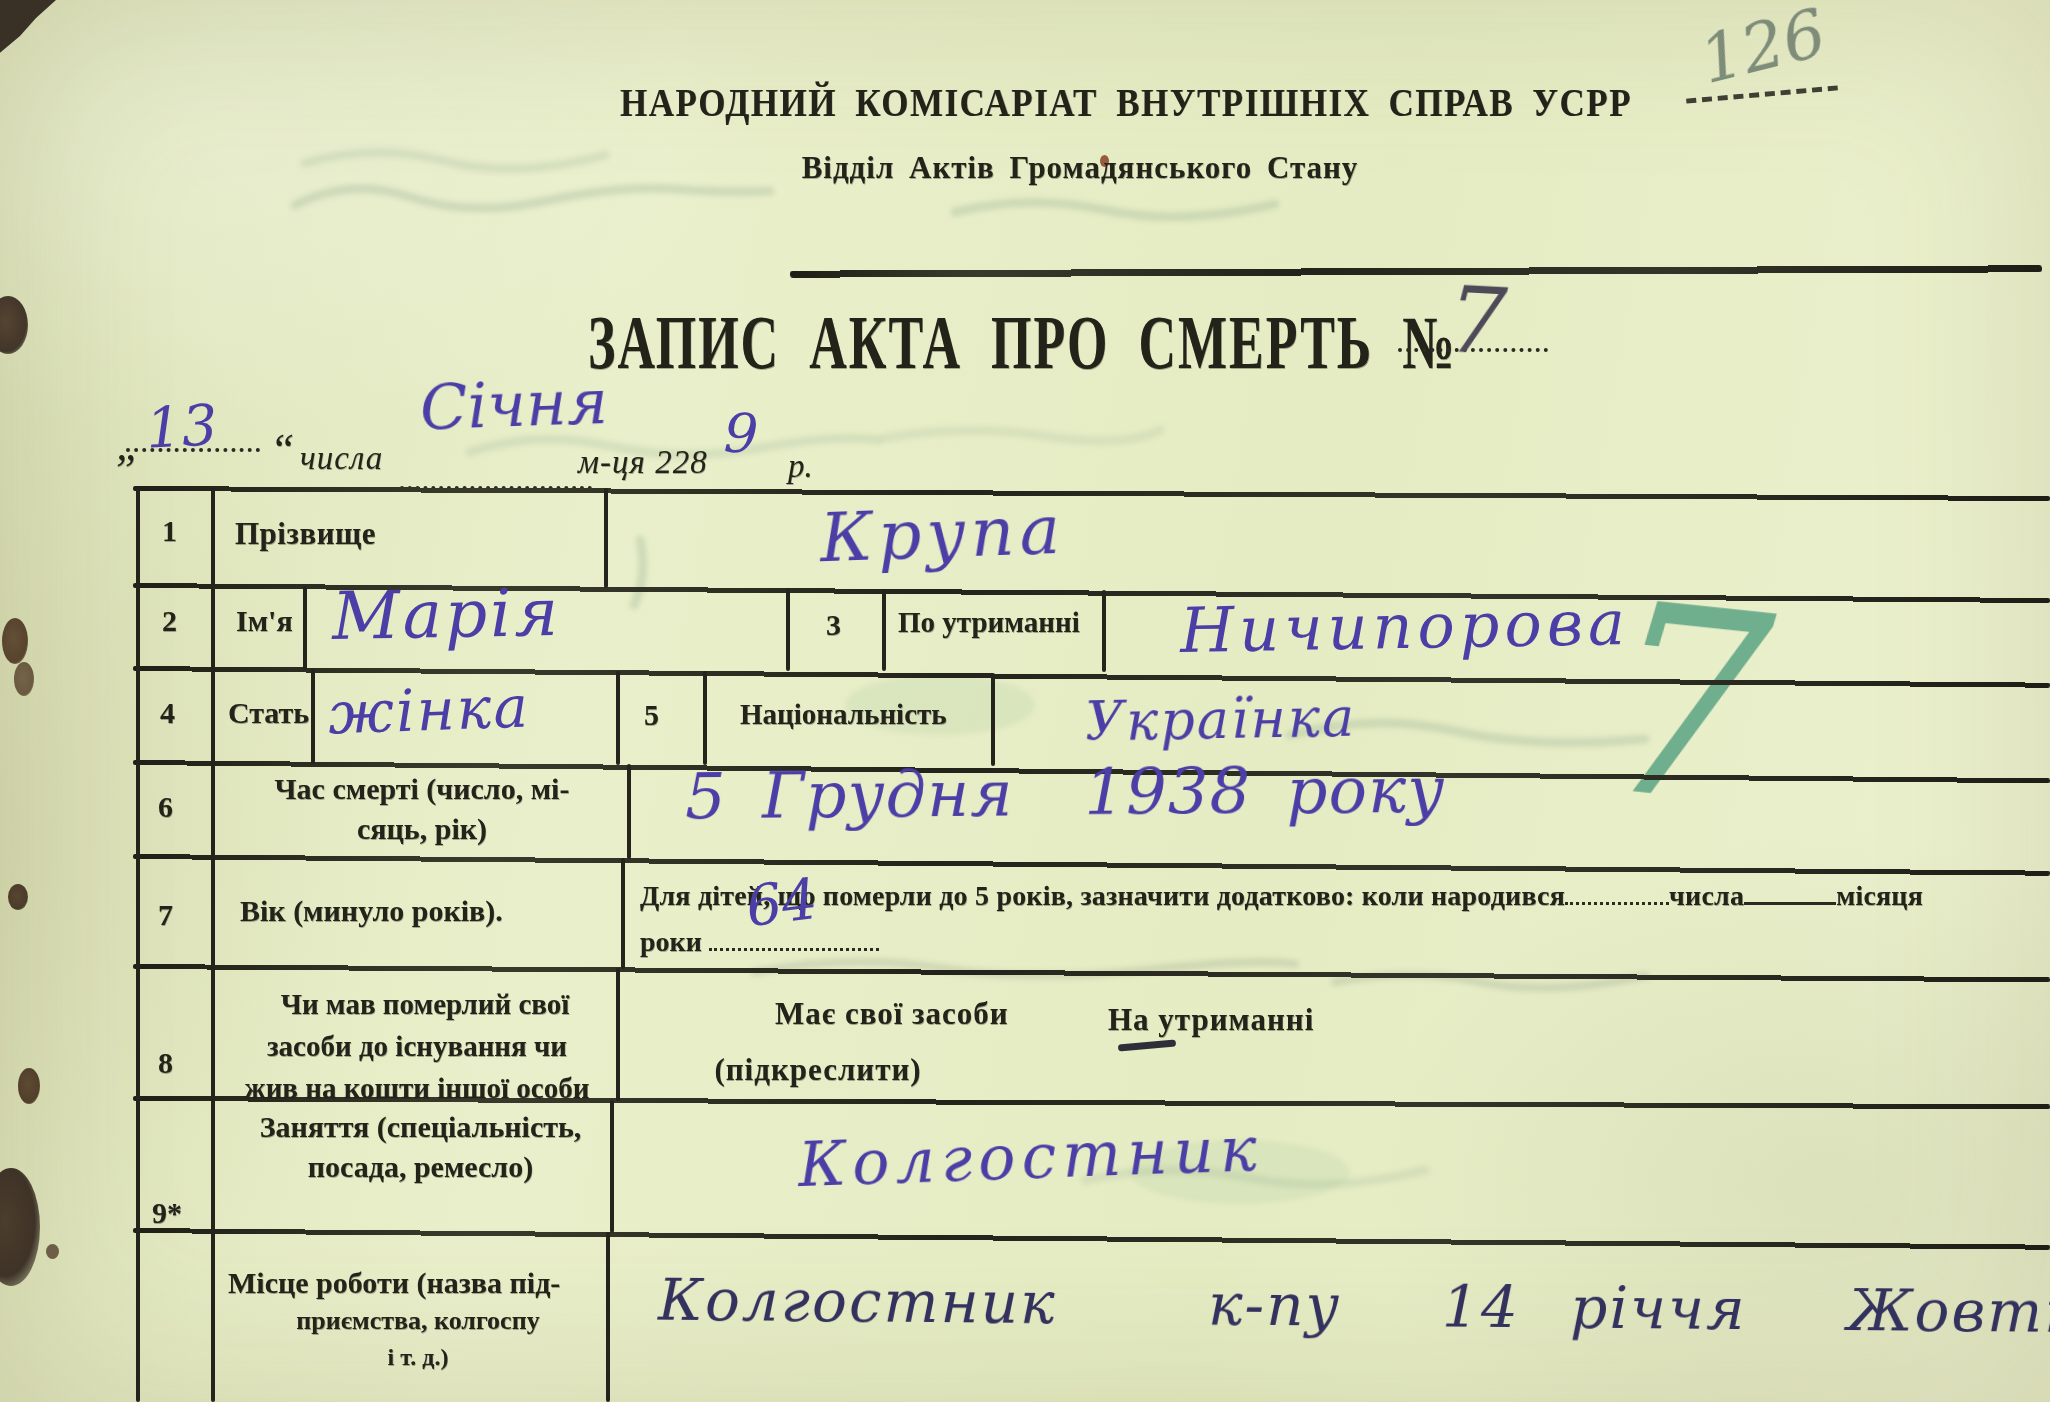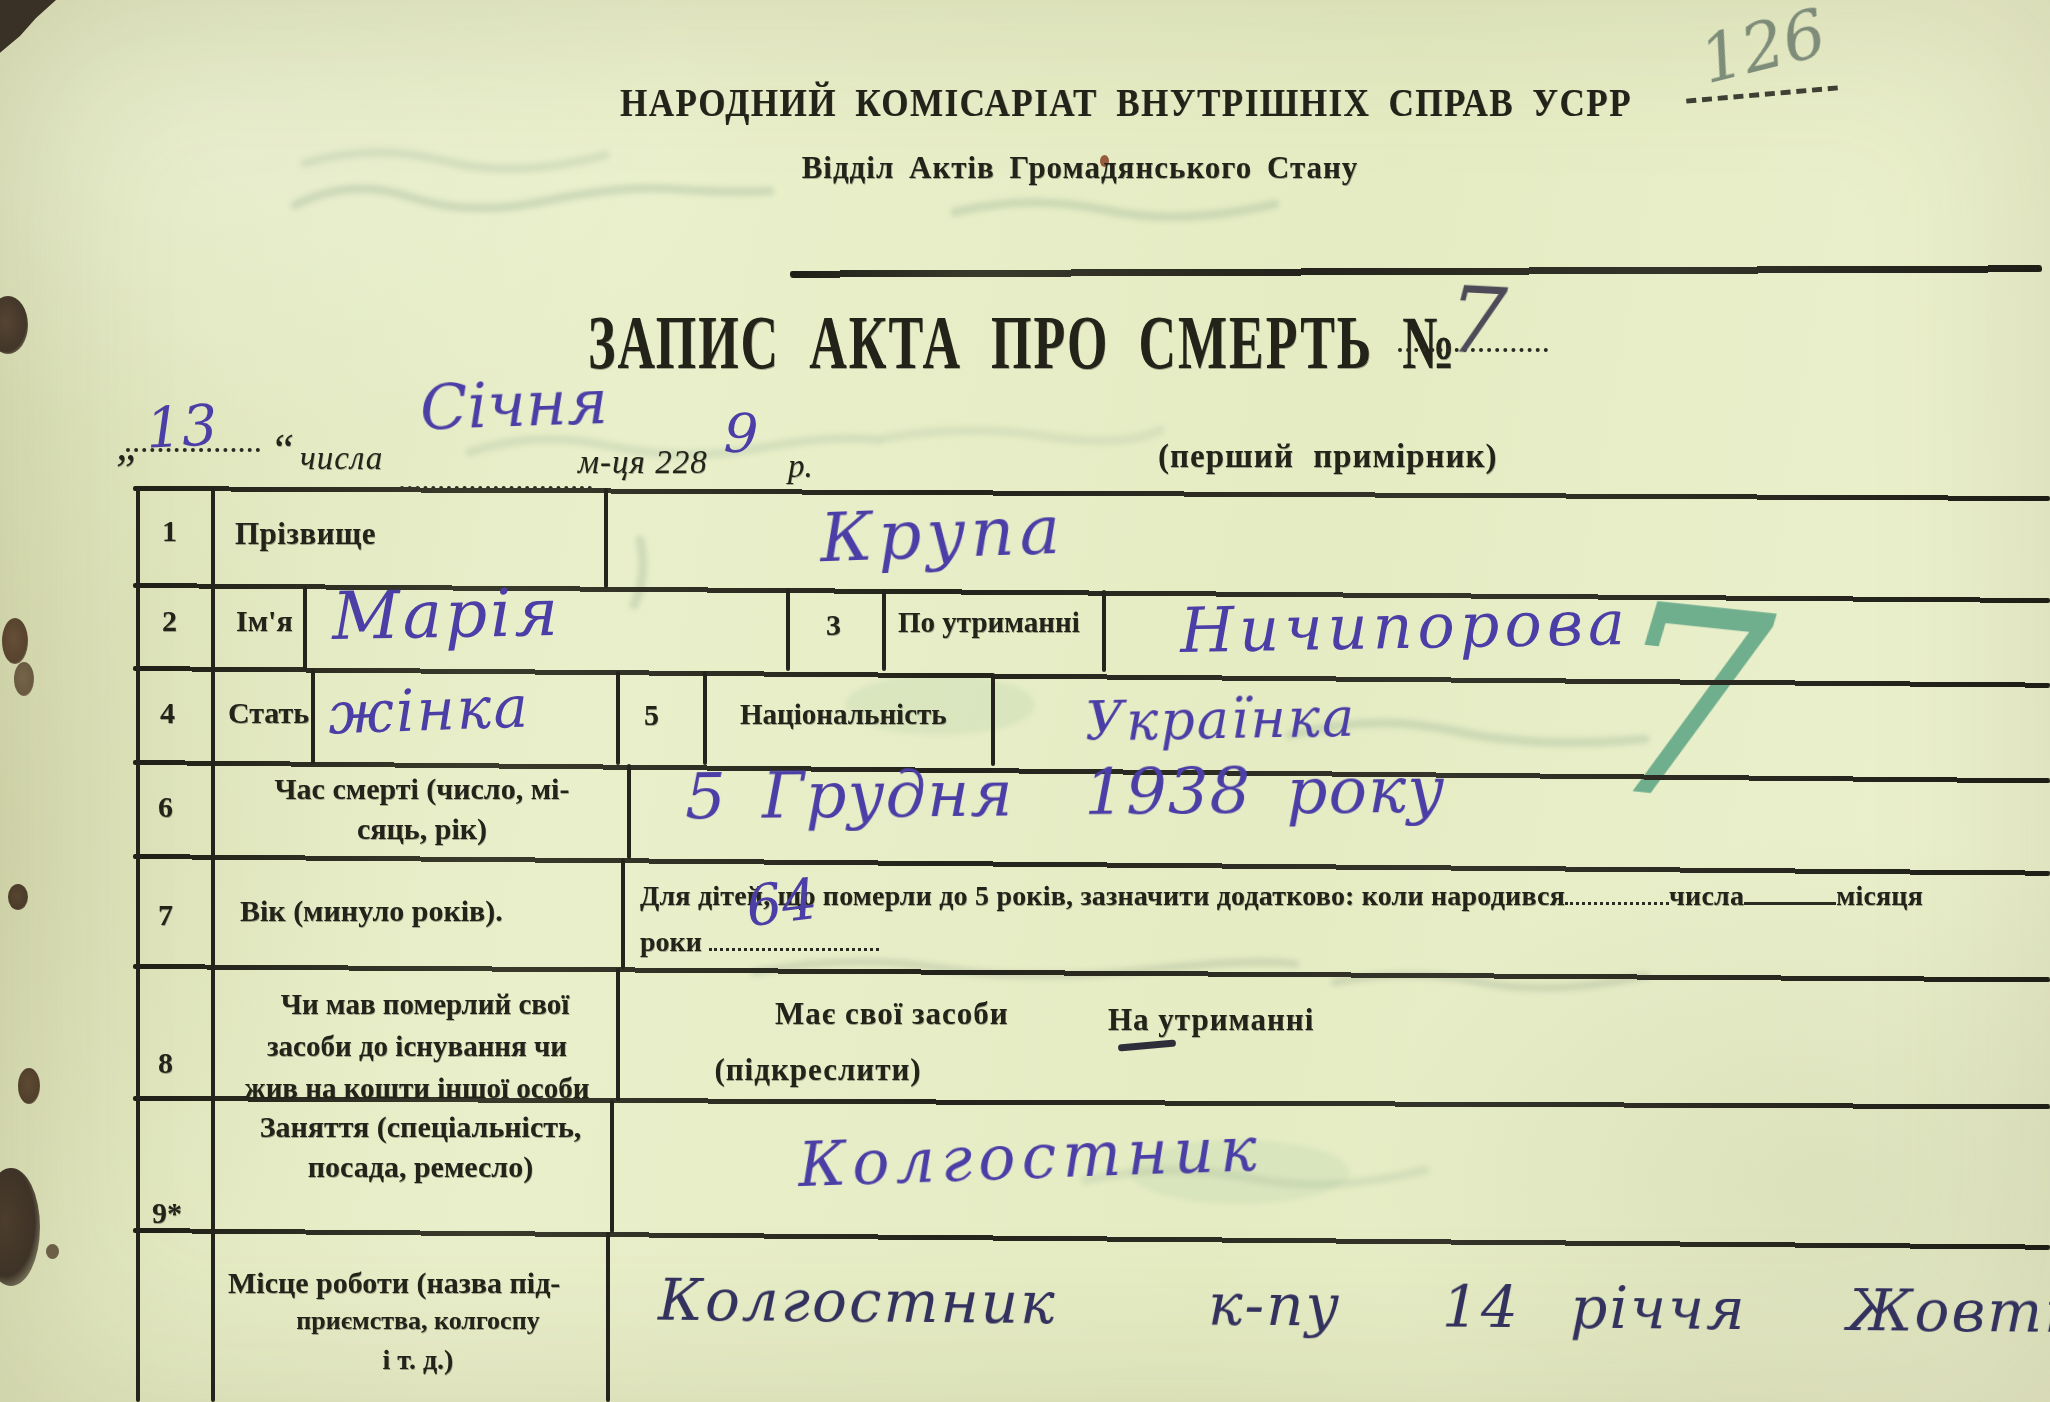--- a/index.html
+++ b/index.html
@@ -84,21 +84,20 @@
   <div class="pr it" style="left:116px;top:420px;font-size:44px;">„</div>
   <div class="hw" style="left:146px;top:394px;font-size:56px;transform:rotate(-3deg);">13</div>
   <div class="dots" style="left:126px;top:448px;width:134px;"></div>
   <div class="pr it" style="left:270px;top:424px;font-size:44px;">“</div>
   <div class="pr it" style="left:300px;top:440px;font-size:33px;letter-spacing:1px;">числа</div>
   <div class="hw" style="left:420px;top:368px;font-size:62px;transform:rotate(-2deg);">Січня</div>
   <div class="dots" style="left:400px;top:486px;width:192px;"></div>
   <div class="pr it" style="left:578px;top:444px;font-size:33px;letter-spacing:1px;">м-ця 228</div>
   <div class="hw" style="left:724px;top:402px;font-size:54px;transform:rotate(2deg);">9</div>
   <div class="pr it" style="left:788px;top:448px;font-size:33px;">р.</div>
-  <div class="pr" style="left:1158px;top:438px;font-size:33px;letter-spacing:1px;word-spacing:10px;">(перший примірник)</div>
 
   <div class="greenNum" style="left:1608px;top:560px;font-size:250px;transform:rotate(6deg) scaleY(1.05);">7</div>
 
   <div class="hl" style="top:486px;transform:rotate(0.30deg);"></div>
   <div class="hl" style="top:583px;transform:rotate(0.45deg);"></div>
   <div class="hl" style="top:666px;transform:rotate(0.50deg);"></div>
   <div class="hl" style="top:760px;transform:rotate(0.55deg);"></div>
   <div class="hl" style="top:854px;transform:rotate(0.50deg);"></div>
   <div class="hl" style="top:964px;transform:rotate(0.40deg);"></div>
   <div class="hl" style="top:1096px;transform:rotate(0.25deg);"></div>
@@ -163,16 +162,16 @@
   <div class="abs" style="left:1118px;top:1042px;width:58px;height:7px;background:#2e2e3a;border-radius:4px;transform:rotate(-5deg);"></div>
   <div class="pr" style="left:668px;top:1052px;width:300px;text-align:center;font-size:31px;letter-spacing:1px;">(підкреслити)</div>
 
   <div class="pr" style="left:152px;top:1196px;font-size:30px;">9*</div>
   <div class="pr" style="left:228px;top:1110px;width:385px;text-align:center;font-size:30px;">Заняття (спеціальність,</div>
   <div class="pr" style="left:228px;top:1150px;width:385px;text-align:center;font-size:30px;">посада, ремесло)</div>
   <div class="hw" style="left:798px;top:1120px;font-size:62px;letter-spacing:6px;transform:rotate(-2deg);">Колгостник</div>
 
   <div class="pr" style="left:228px;top:1266px;width:380px;text-align:left;font-size:30px;">Місце роботи (назва під-</div>
   <div class="pr" style="left:228px;top:1306px;width:380px;text-align:center;font-size:26px;">приємства, колгоспу</div>
-  <div class="pr" style="left:228px;top:1344px;width:380px;text-align:center;font-size:28px;">і т. д.)</div>
+  <div class="pr" style="left:228px;top:1344px;width:380px;text-align:center;font-size:24px;">і т. д.)</div>
   <div class="hw hw2" style="left:658px;top:1272px;font-size:58px;letter-spacing:2px;word-spacing:30px;transform:rotate(0.5deg);">Колгостник   к-пу  14 річчя  Жовтня</div>
 
 </div>
 
 </body></html>

